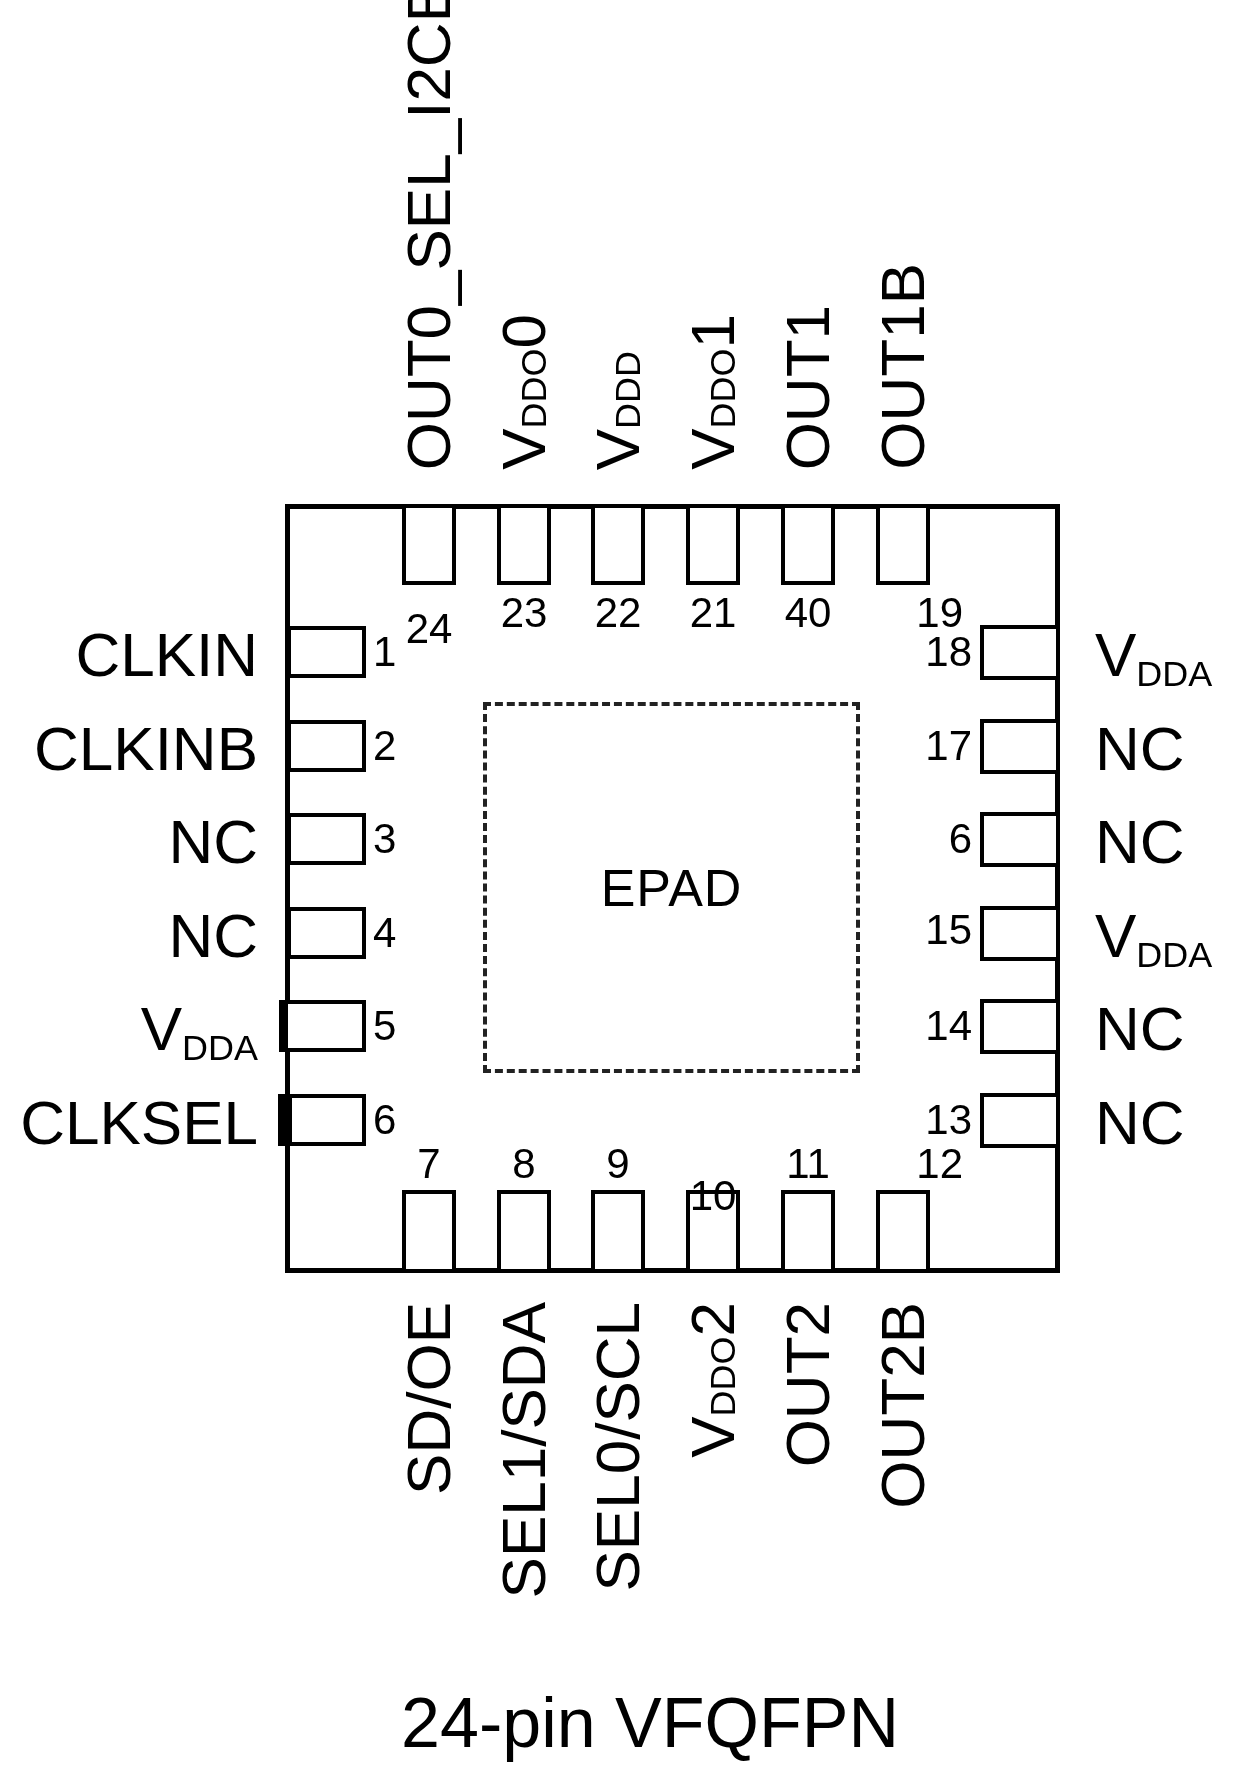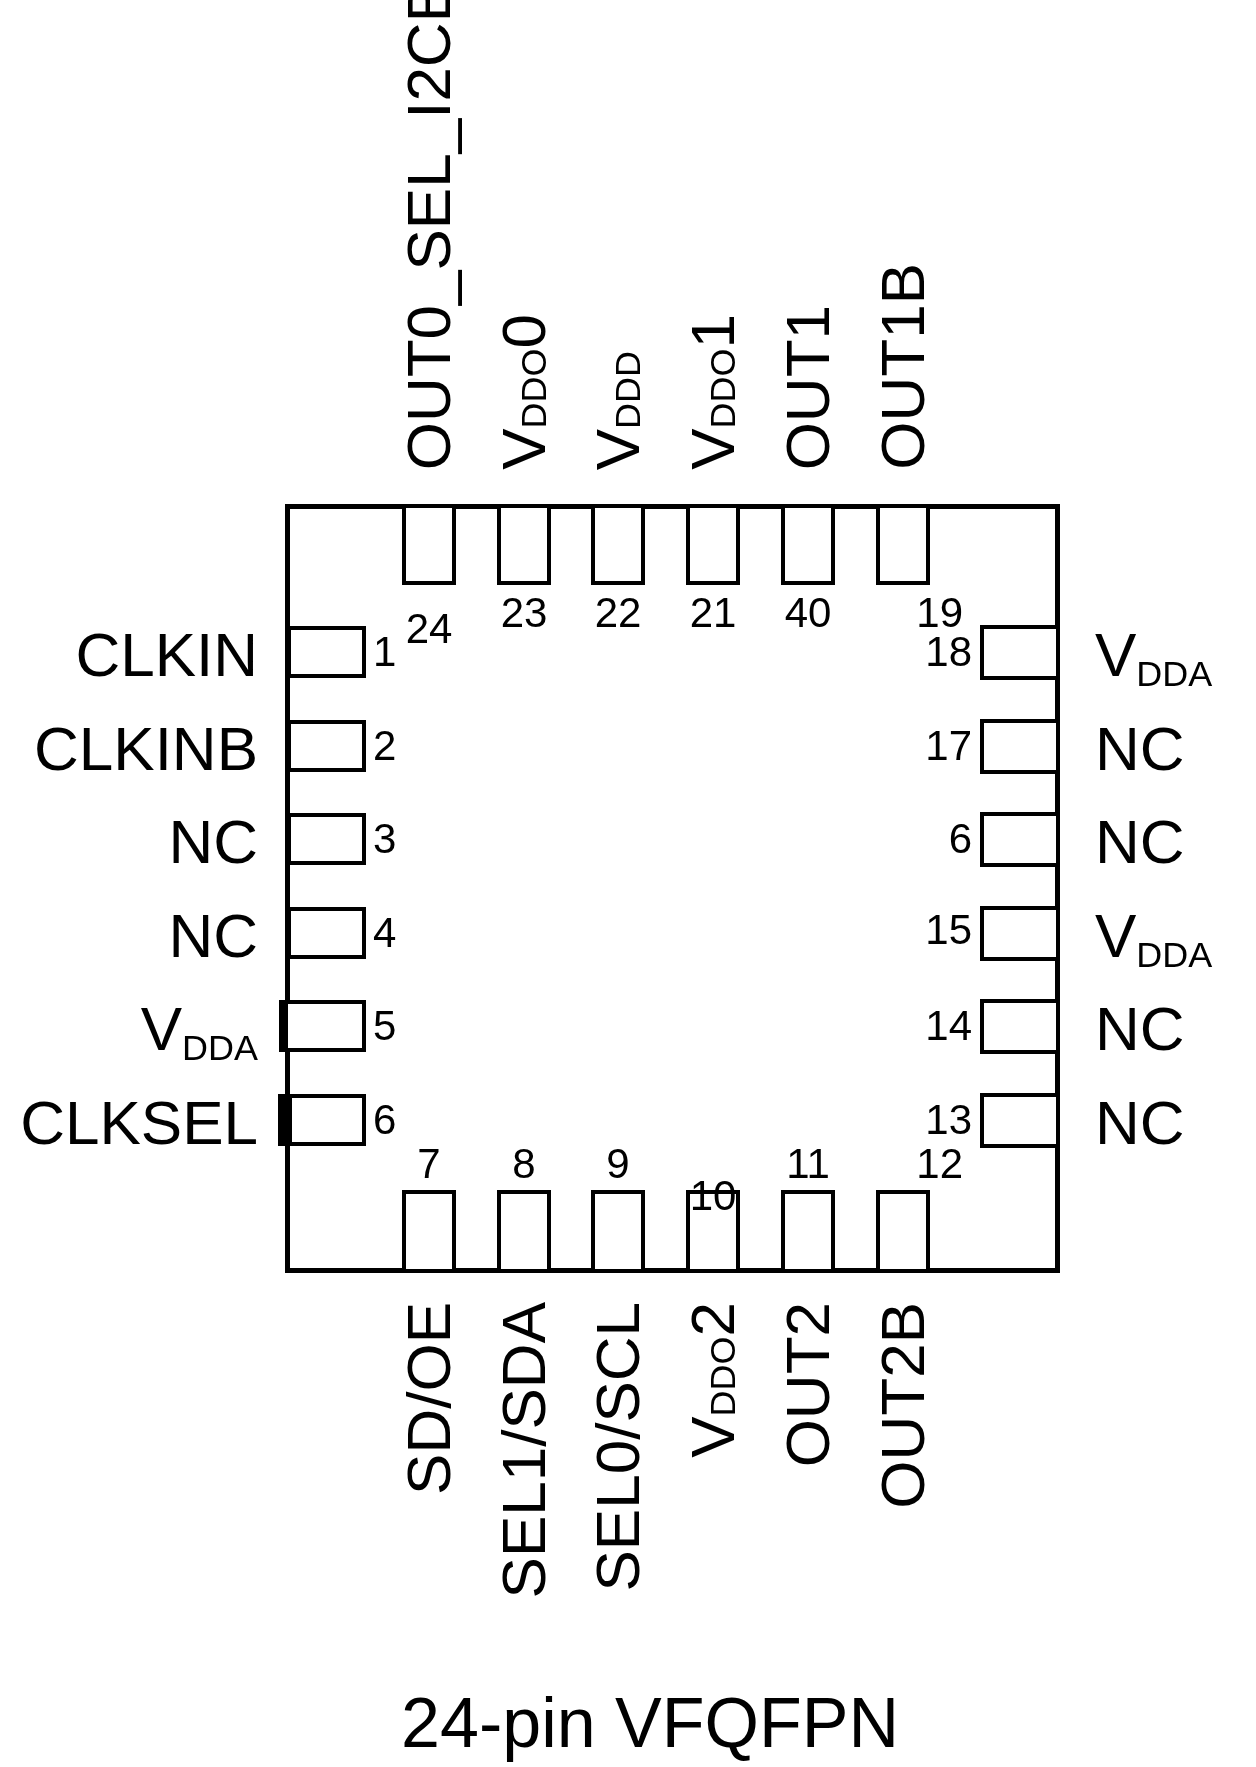--- a/index.html
+++ b/index.html
@@ -74,20 +74,23 @@
     font-size: 70px;
     line-height: 74px;
     white-space: nowrap;
   }
 </style>
 </head>
 <body>
 
 <div class="stage">
   <div class="package"></div>
+  <div class="epad">
+    <span class="epad-label">EPAD</span>
+  </div>
   <div id="pins">
       <div class="pin-box" style="left: 402px; top: 504px; width: 54px; height: 81px;"></div>
       <div class="pin-number" style="left: 369px; top: 608px; width: 120px; text-align: center;">24</div>
       <div class="vlabel" style="left: 398px; bottom: 1297px;"><span>OUT0_SEL_I2CB</span></div>
       <div class="pin-box" style="left: 497px; top: 504px; width: 54px; height: 81px;"></div>
       <div class="pin-number" style="left: 464px; top: 592px; width: 120px; text-align: center;">23</div>
       <div class="vlabel" style="left: 493px; bottom: 1297px;"><span>V</span><span class="seg-sub">DDO</span><span>0</span></div>
       <div class="pin-box" style="left: 591px; top: 504px; width: 54px; height: 81px;"></div>
       <div class="pin-number" style="left: 558px; top: 592px; width: 120px; text-align: center;">22</div>
       <div class="vlabel" style="left: 587px; bottom: 1297px;"><span>V</span><span class="seg-sub">DDD</span></div>

